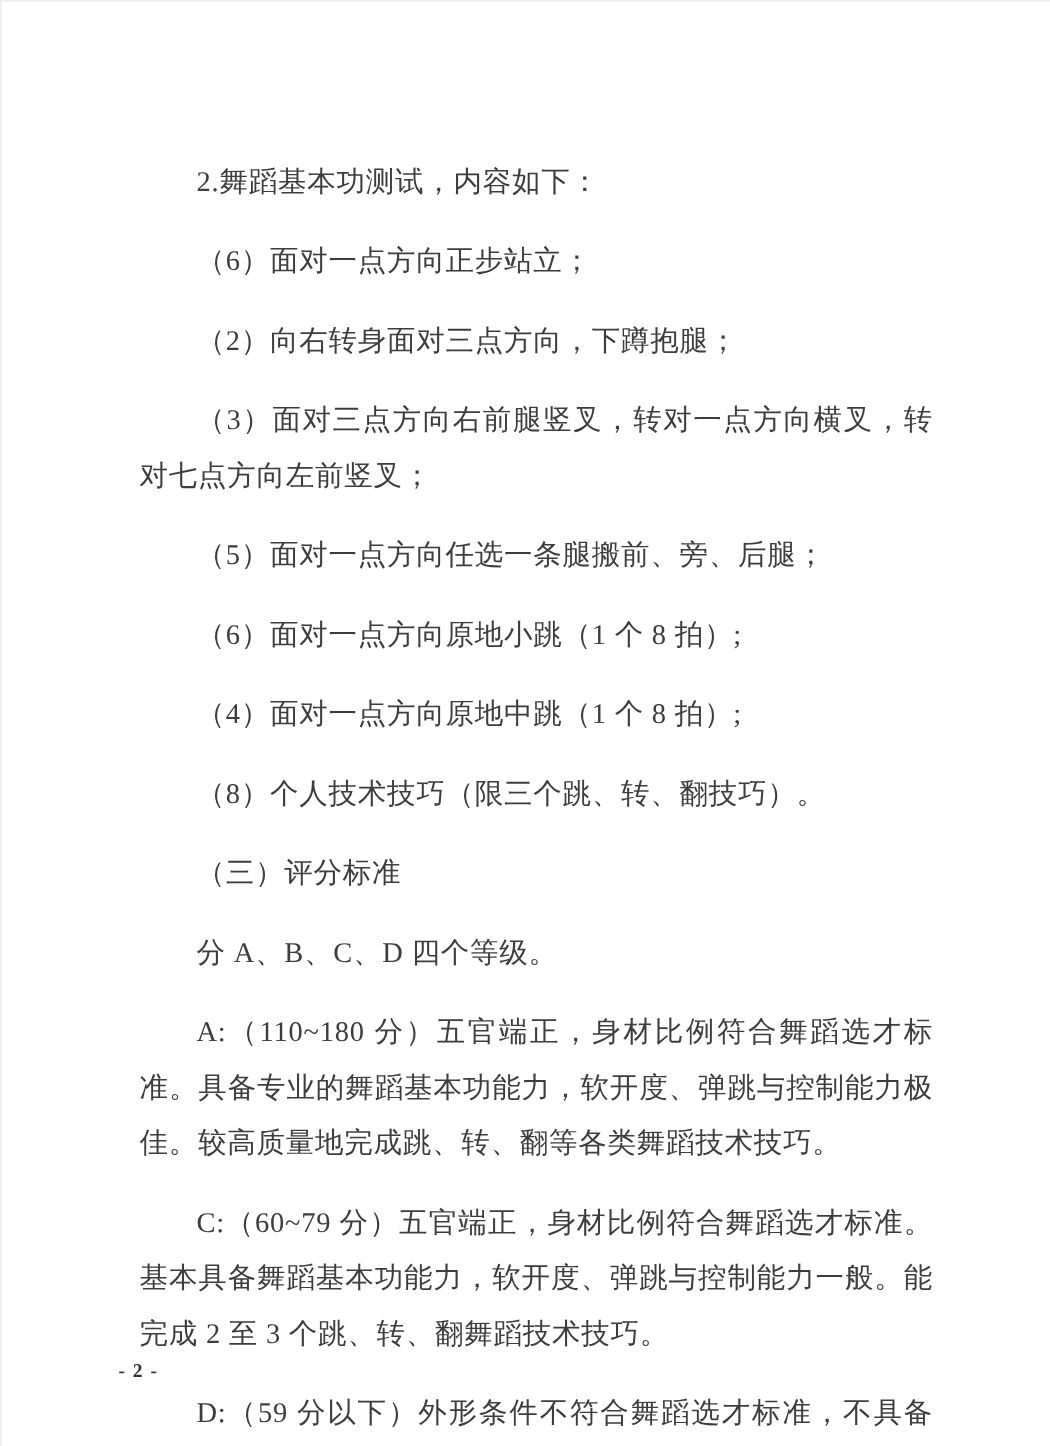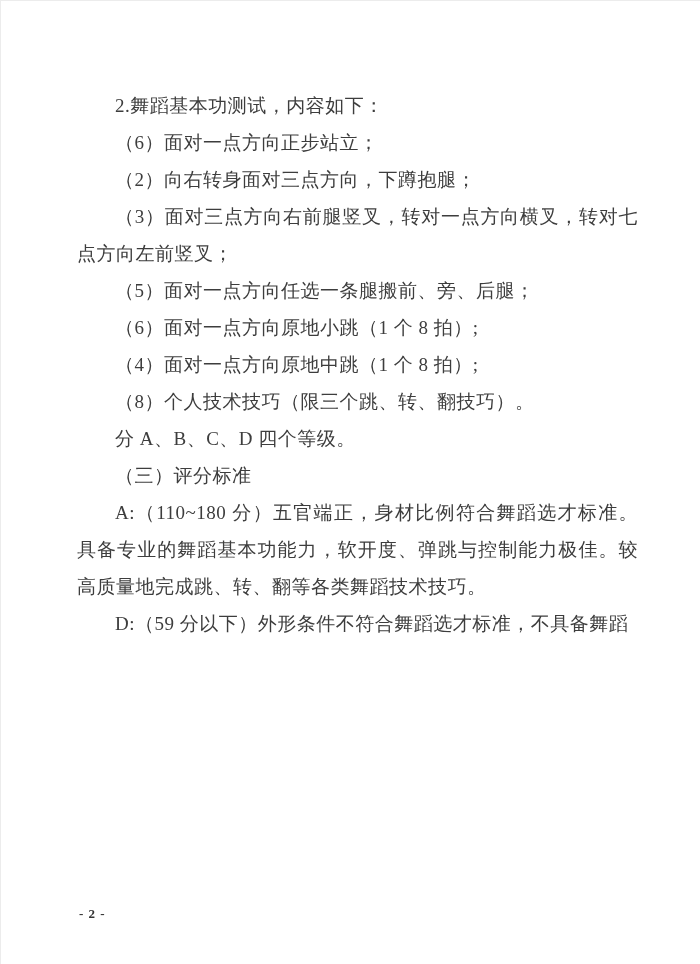--- a/index.html
+++ b/index.html
@@ -21,21 +21,21 @@
     left: 77px;
     top: 87px;
     width: 561px;
     font-size: 19px;
     line-height: 37px;
     color: #3d3d3d;
     text-align: justify;
     letter-spacing: 0.5px;
   }
   .doc-body p {
-    margin: 0;
+    margin: 16px;
     padding: 0;
     text-indent: 2em;
     word-break: break-all;
   }
   .page-footer {
     position: absolute;
     left: 79px;
     top: 906px;
     font-size: 13px;
     font-weight: 600;
@@ -50,19 +50,20 @@
 <div class="page">
   <div class="doc-body">
     <p>2.舞蹈基本功测试，内容如下：</p>
     <p>（6）面对一点方向正步站立；</p>
     <p>（2）向右转身面对三点方向，下蹲抱腿；</p>
     <p>（3）面对三点方向右前腿竖叉，转对一点方向横叉，转对七点方向左前竖叉；</p>
     <p>（5）面对一点方向任选一条腿搬前、旁、后腿；</p>
     <p>（6）面对一点方向原地小跳（1 个 8 拍）;</p>
     <p>（4）面对一点方向原地中跳（1 个 8 拍）;</p>
     <p>（8）个人技术技巧（限三个跳、转、翻技巧）。</p>
+    <p>（三）评分标准</p>
     <p>分 A、B、C、D 四个等级。</p>
-    <p>（三）评分标准</p>
     <p>A:（110~180 分）五官端正，身材比例符合舞蹈选才标准。具备专业的舞蹈基本功能力，软开度、弹跳与控制能力极佳。较高质量地完成跳、转、翻等各类舞蹈技术技巧。</p>
+    <p>C:（60~79 分）五官端正，身材比例符合舞蹈选才标准。基本具备舞蹈基本功能力，软开度、弹跳与控制能力一般。能完成 2 至 3 个跳、转、翻舞蹈技术技巧。</p>
     <p>D:（59 分以下）外形条件不符合舞蹈选才标准，不具备舞蹈</p>
   </div>
   <div class="page-footer">- 2 -</div>
 </div>
 
 </body></html>

